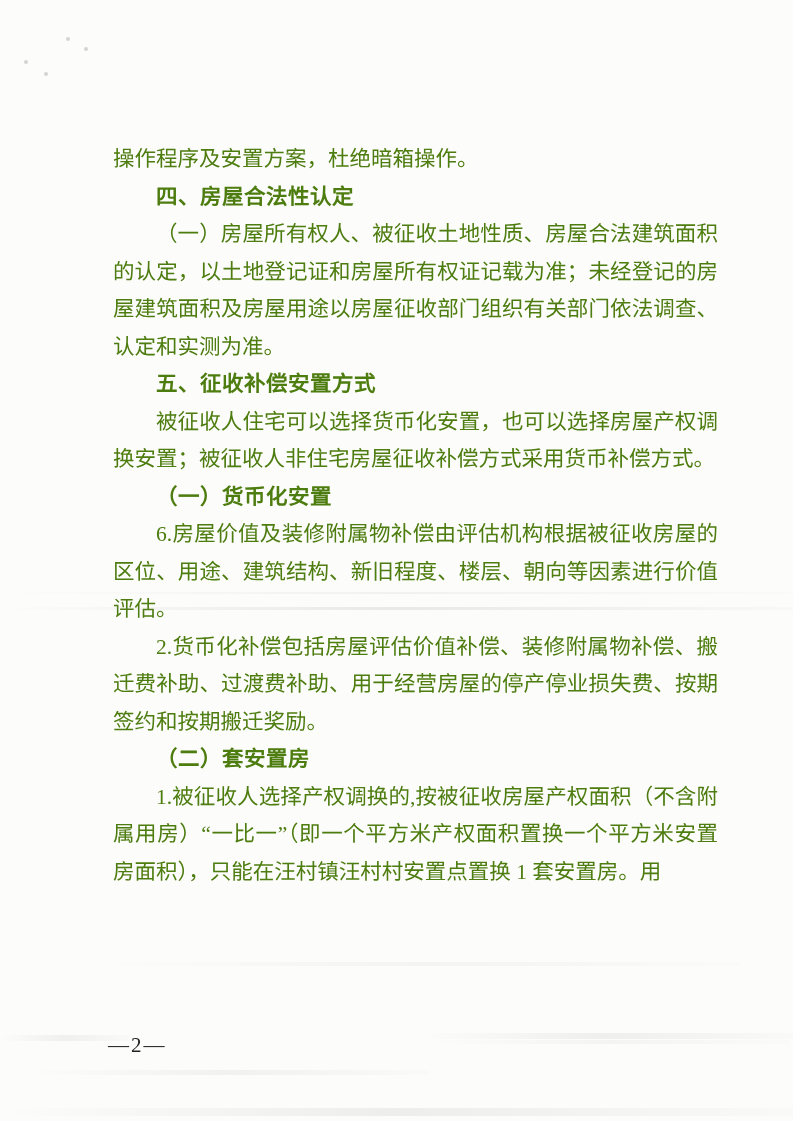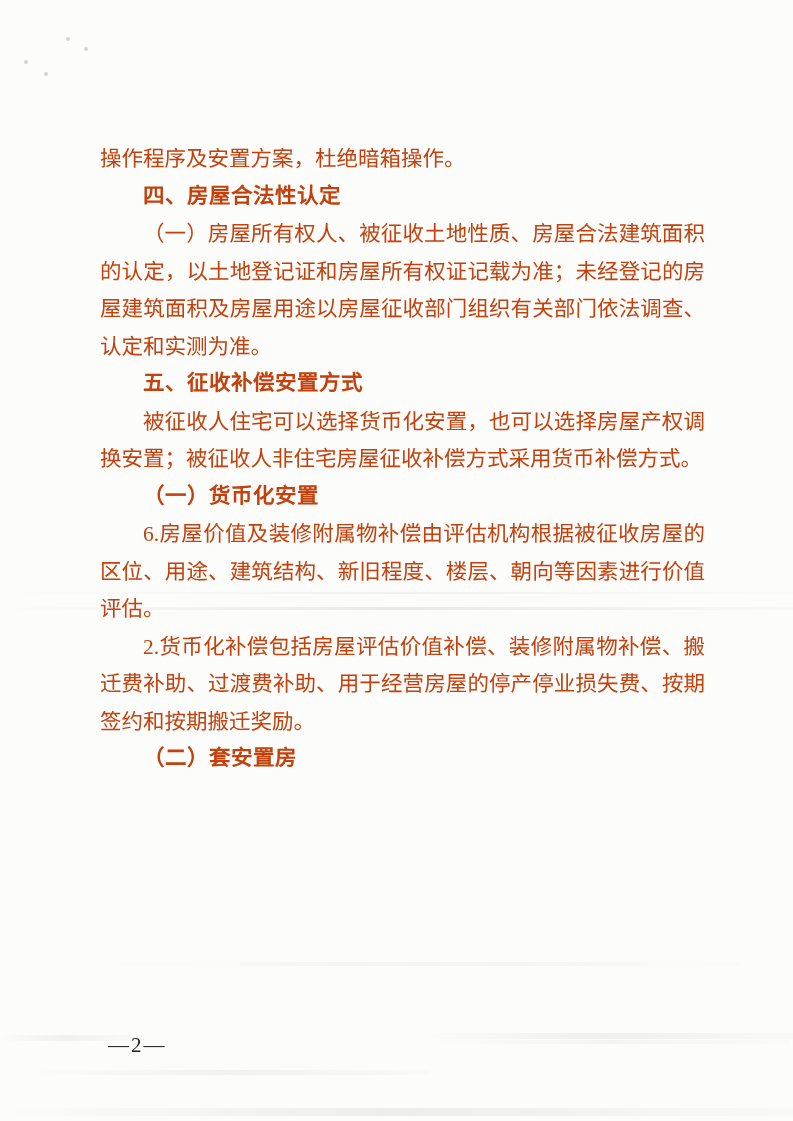--- a/index.html
+++ b/index.html
@@ -6,33 +6,33 @@
   body {
     width: 793px; height: 1121px;
     background: #fcfcfb;
     position: relative;
     overflow: hidden;
     font-family: "Liberation Serif", serif;
   }
   .page { position: absolute; inset: 0; }
   .page-text {
     position: absolute;
-    left: 100px; top: 141px;
+    left: 113px; top: 141px;
     width: 605px;
     font-size: 21.5px;
     line-height: 37.5px;
-    color: #c2410c;
+    color: #4d7c0f;
     text-align: justify;
     text-justify: inter-ideograph;
   }
   .page-text p { margin: 0; }
   .indent { text-indent: 2em; }
   .heading {
     font-weight: 700;
-    font-family: Liberation Mono, monospace;
+    font-family: Liberation Serif, serif;
     letter-spacing: 0.5px;
   }
   .page-number {
     position: absolute;
     left: 108px; top: 1033px;
     font-size: 21px;
     letter-spacing: 2px;
     color: #222;
     font-family: "Liberation Serif", serif;
   }
@@ -49,20 +49,21 @@
   <div class="page-text">
     <p>操作程序及安置方案，杜绝暗箱操作。</p>
     <p class="indent heading">四、房屋合法性认定</p>
     <p class="indent">（一）房屋所有权人、被征收土地性质、房屋合法建筑面积的认定，以土地登记证和房屋所有权证记载为准；未经登记的房屋建筑面积及房屋用途以房屋征收部门组织有关部门依法调查、认定和实测为准。</p>
     <p class="indent heading">五、征收补偿安置方式</p>
     <p class="indent">被征收人住宅可以选择货币化安置，也可以选择房屋产权调换安置；被征收人非住宅房屋征收补偿方式采用货币补偿方式。</p>
     <p class="indent heading">（一）货币化安置</p>
     <p class="indent">6.房屋价值及装修附属物补偿由评估机构根据被征收房屋的区位、用途、建筑结构、新旧程度、楼层、朝向等因素进行价值评估。</p>
     <p class="indent">2.货币化补偿包括房屋评估价值补偿、装修附属物补偿、搬迁费补助、过渡费补助、用于经营房屋的停产停业损失费、按期签约和按期搬迁奖励。</p>
     <p class="indent heading">（二）套安置房</p>
+    <p class="indent">1.被征收人选择产权调换的,按被征收房屋产权面积（不含附属用房）“一比一”（即一个平方米产权面积置换一个平方米安置房面积），只能在汪村镇汪村村安置点置换 1 套安置房。用</p>
   </div>
 
   <div class="page-number">—2—</div>
 
   <div class="artifact speck" style="left:66px; top:37px;"></div>
   <div class="artifact speck" style="left:84px; top:47px;"></div>
   <div class="artifact speck" style="left:24px; top:60px;"></div>
   <div class="artifact speck" style="left:44px; top:72px;"></div>
   <div class="artifact streak" style="left:0; top:592px; width:793px; height:2px; opacity:.45;"></div>
   <div class="artifact streak" style="left:0; top:607px; width:793px; height:3px; opacity:.8;"></div>

